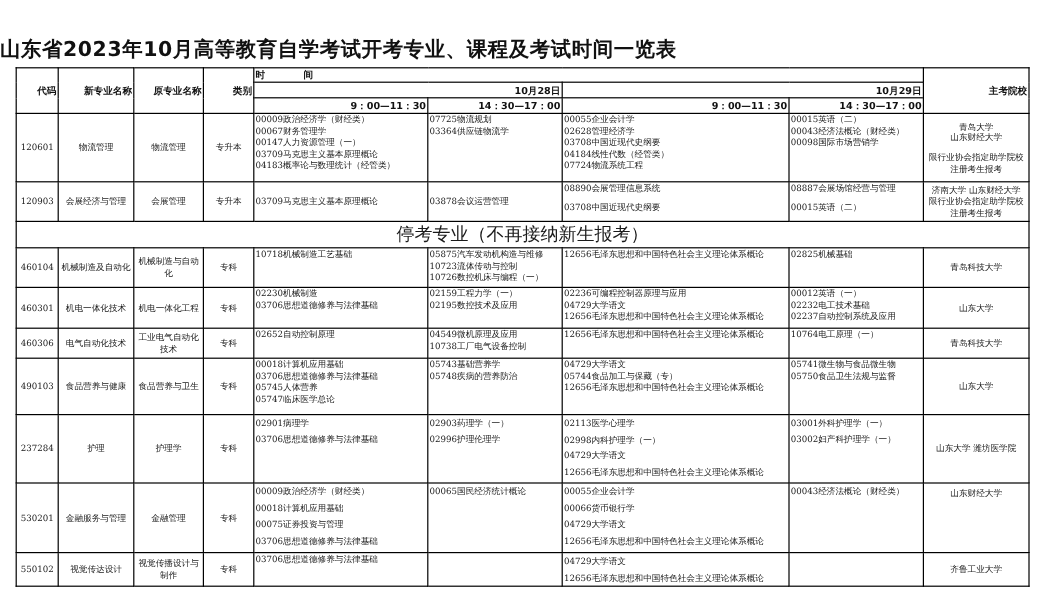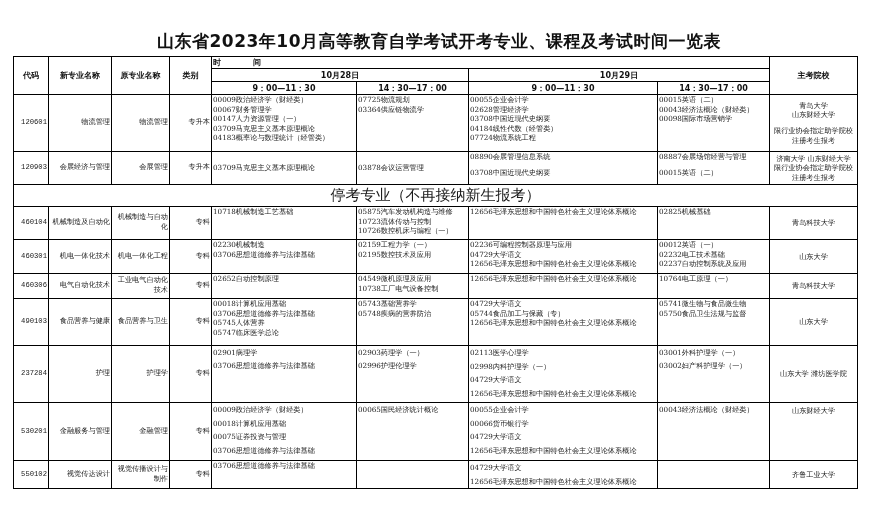--- a/index.html
+++ b/index.html
@@ -1,24 +1,24 @@
 <!DOCTYPE html>
 <html><head>
 <meta charset="utf-8">
 <style>
   html, body { margin:0; padding:0; background:#ffffff; }
   body { width:878px; height:510px; position:relative; overflow:hidden; font-family:"DejaVu Serif", serif; color:#1a1a1a; }
-  .title { position:absolute; left:0; top:30px; width:878px; text-align:center; font-family:"DejaVu Sans", sans-serif; font-weight:bold; font-size:17px; letter-spacing:0.5px; color:#111; }
+  .title { position:absolute; left:0; top:30px; width:878px; font-family:"DejaVu Sans", sans-serif; font-weight:bold; font-size:17px; letter-spacing:0.5px; color:#111; }
   table.sched { position:absolute; left:13px; top:56px; border-collapse:collapse; table-layout:fixed; width:844px; }
   table.sched td, table.sched th { border:1.5px solid #000; padding:0 1px; overflow:hidden; }
-  th { font-family:"DejaVu Sans", sans-serif; font-weight:bold; font-size:8px; color:#111; text-align:center; }
+  th { font-family:"DejaVu Sans", sans-serif; font-weight:bold; font-size:8px; color:#111; text-align:right; }
   th.time-time { text-align:left; }
   th.date { font-size:8px; }
   td { font-size:7.2px; line-height:9.6px; vertical-align:middle; }
-  td.c { text-align:right;font-family:Liberation Mono, monospace; }
+  td.c { text-align:center; }
   td.courses { vertical-align:top; text-align:left; padding-left:1px; white-space:nowrap;margin-left:16px; }
   td.school { text-align:center; }
   .course { display:block; white-space:nowrap; }
   .gap { display:block; height:6px; }
   .school-line { display:block; }
   tr.section td { font-family:"DejaVu Sans", sans-serif; font-weight:normal; font-size:15px; text-align:center; height:21px; line-height:21px; }
 </style>
 </head>
 <body>
 

